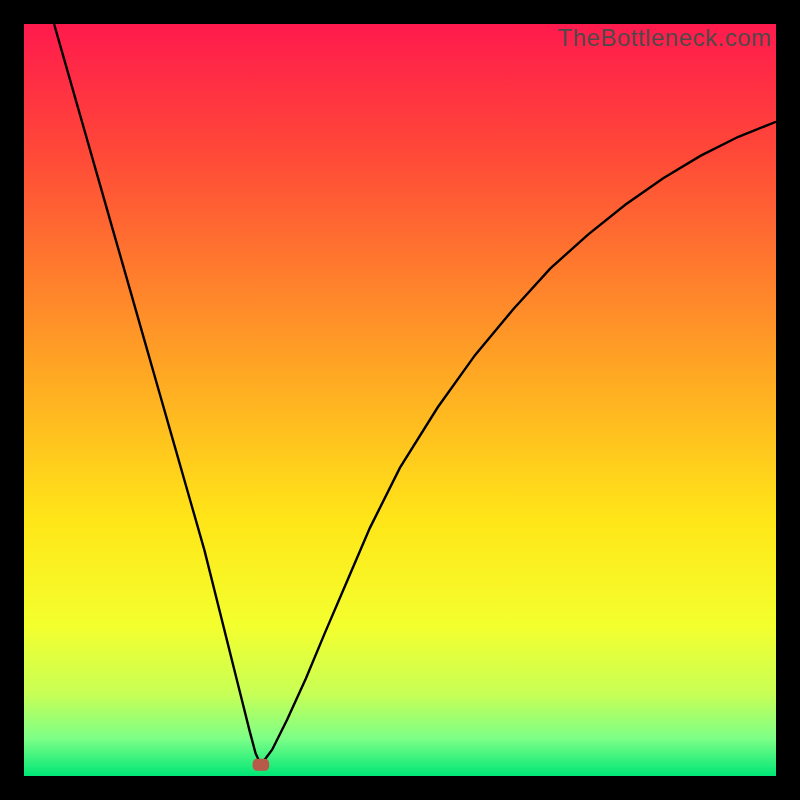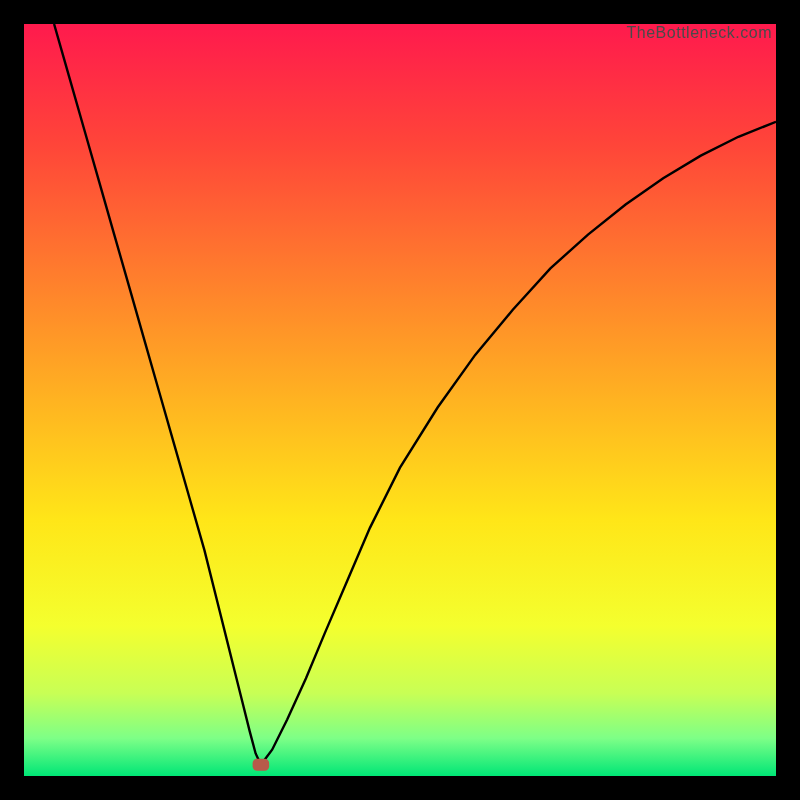--- a/index.html
+++ b/index.html
@@ -22,21 +22,21 @@
   svg.plot {
     display: block;
     width: 752px;
     height: 752px;
   }
   .attribution {
     position: absolute;
     
     top: 0px;
     right: 4px;
-    font-size: 16px;
+    font-size: 24px;
     color: #4a4a4a;
     font-weight: 500;
     letter-spacing: 0.5px;
     user-select: none;
   }
 </style>
 </head>
 <body>
 
 <div class="frame">

